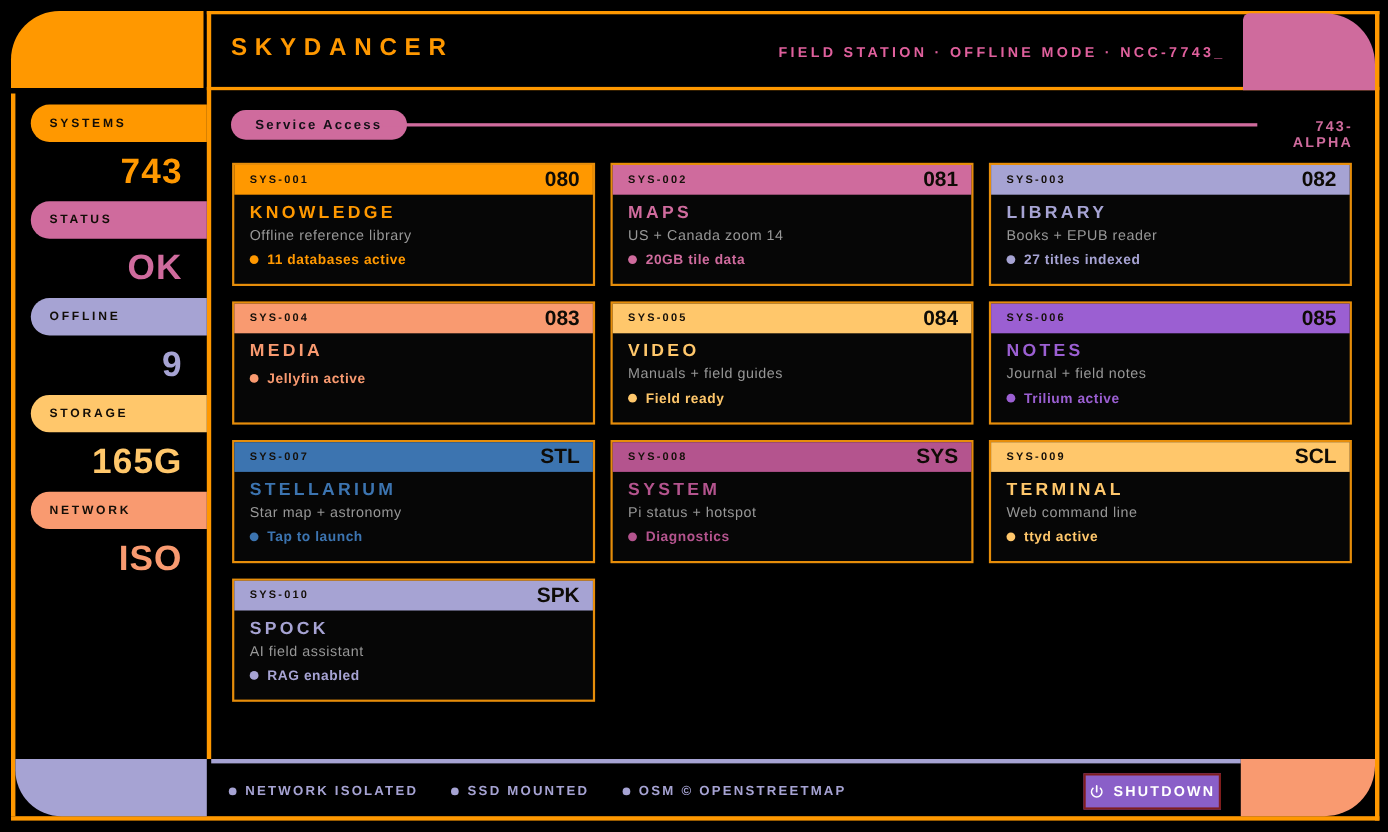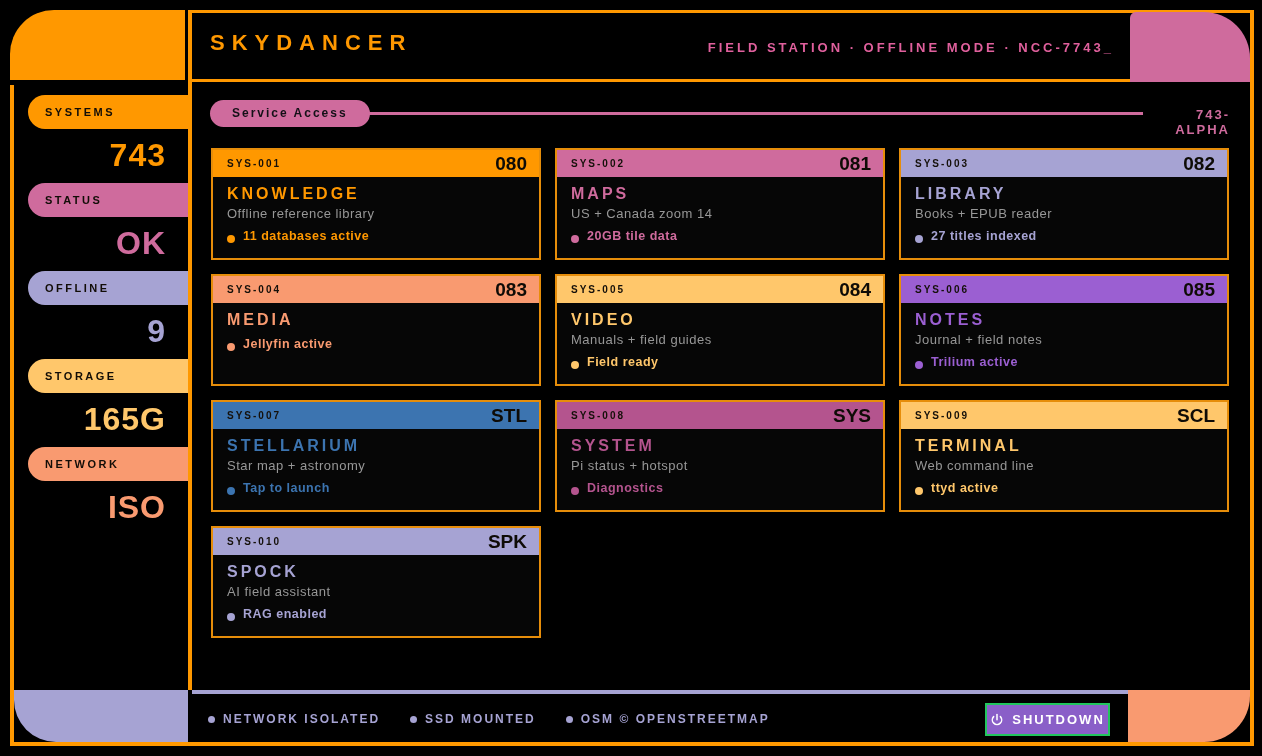--- a/index.html
+++ b/index.html
@@ -53,21 +53,21 @@
                gap:14px 14px; position:absolute; }
   .card { width:330px; height:112px; border:2px solid #e68d0a;
           background:#060606; cursor:pointer; }
   .card-head { height:27px; display:flex; justify-content:space-between;
                align-items:center; padding:0 12px 0 14px; background:var(--c); }
   .card-id   { font-size:10px; font-weight:700; letter-spacing:2px; color:#15100a; }
   .card-code { font-size:19px; font-weight:800; color:#0e0b06; }
   .card-body { padding:8px 14px 0 14px; }
   .card-title{ font-size:16px; font-weight:700; letter-spacing:3px; color:var(--c); }
   .card-sub  { font-size:13px; color:#979797; margin-top:3px; letter-spacing:0.5px; }
-  .card-status{ font-size:12.5px; margin-top:8px; display:flex; align-items:flex-end;
+  .card-status{ font-size:12.5px; margin-top:8px; display:flex; align-items:center;
                 gap:8px; color:var(--c); font-weight:700; letter-spacing:0.5px; }
   .dot { width:8px; height:8px; border-radius:50%; background:currentColor; flex:none; }
 
   .c-orange  { --c:#ff9800; }
   .c-pink    { --c:#cf6b9d; }
   .c-lavender{ --c:#a6a3d3; }
   .c-salmon  { --c:#f99a70; }
   .c-yellow  { --c:#ffc76b; }
   .c-purple  { --c:#9b5fd2; }
   .c-blue    { --c:#3c74b0; }
@@ -77,21 +77,21 @@
   #ftr-line  { left:192px; top:690px; width:936px; height:4px; background:#a6a3d3; position:absolute; }
   #ftr-left  { left:14px;  top:690px; width:174px; height:52px; background:#a6a3d3;
                border-bottom-left-radius:42px; position:absolute; }
   #ftr-right { left:1128px; top:690px; width:122px; height:52px; background:#f99a70;
                border-bottom-right-radius:46px; position:absolute; }
   #ftr-status{ left:208px; top:712px; display:flex; gap:30px; position:absolute; }
   .ftr-item  { display:flex; align-items:center; gap:8px; color:#a6a3d3;
                font-size:12px; font-weight:700; letter-spacing:2px; }
   .ftr-item .dot { width:7px; height:7px; }
   #shutdown-btn { left:985px; top:703px; width:125px; height:33px;
-                  background:#8a5fc8; border:2px solid #22c55e;
+                  background:#8a5fc8; border:2px solid #7f1d1d;
                   display:flex; align-items:center; justify-content:center; gap:8px;
                   color:#fff; font-size:13px; font-weight:700; letter-spacing:2px;
                   position:absolute; cursor:pointer; }
 </style>
 </head>
 <body>
 
 <div class="frame" id="hdr-block"></div>
 <div class="frame" id="frame-top"></div>
 <div class="frame" id="hdr-bottom"></div>

